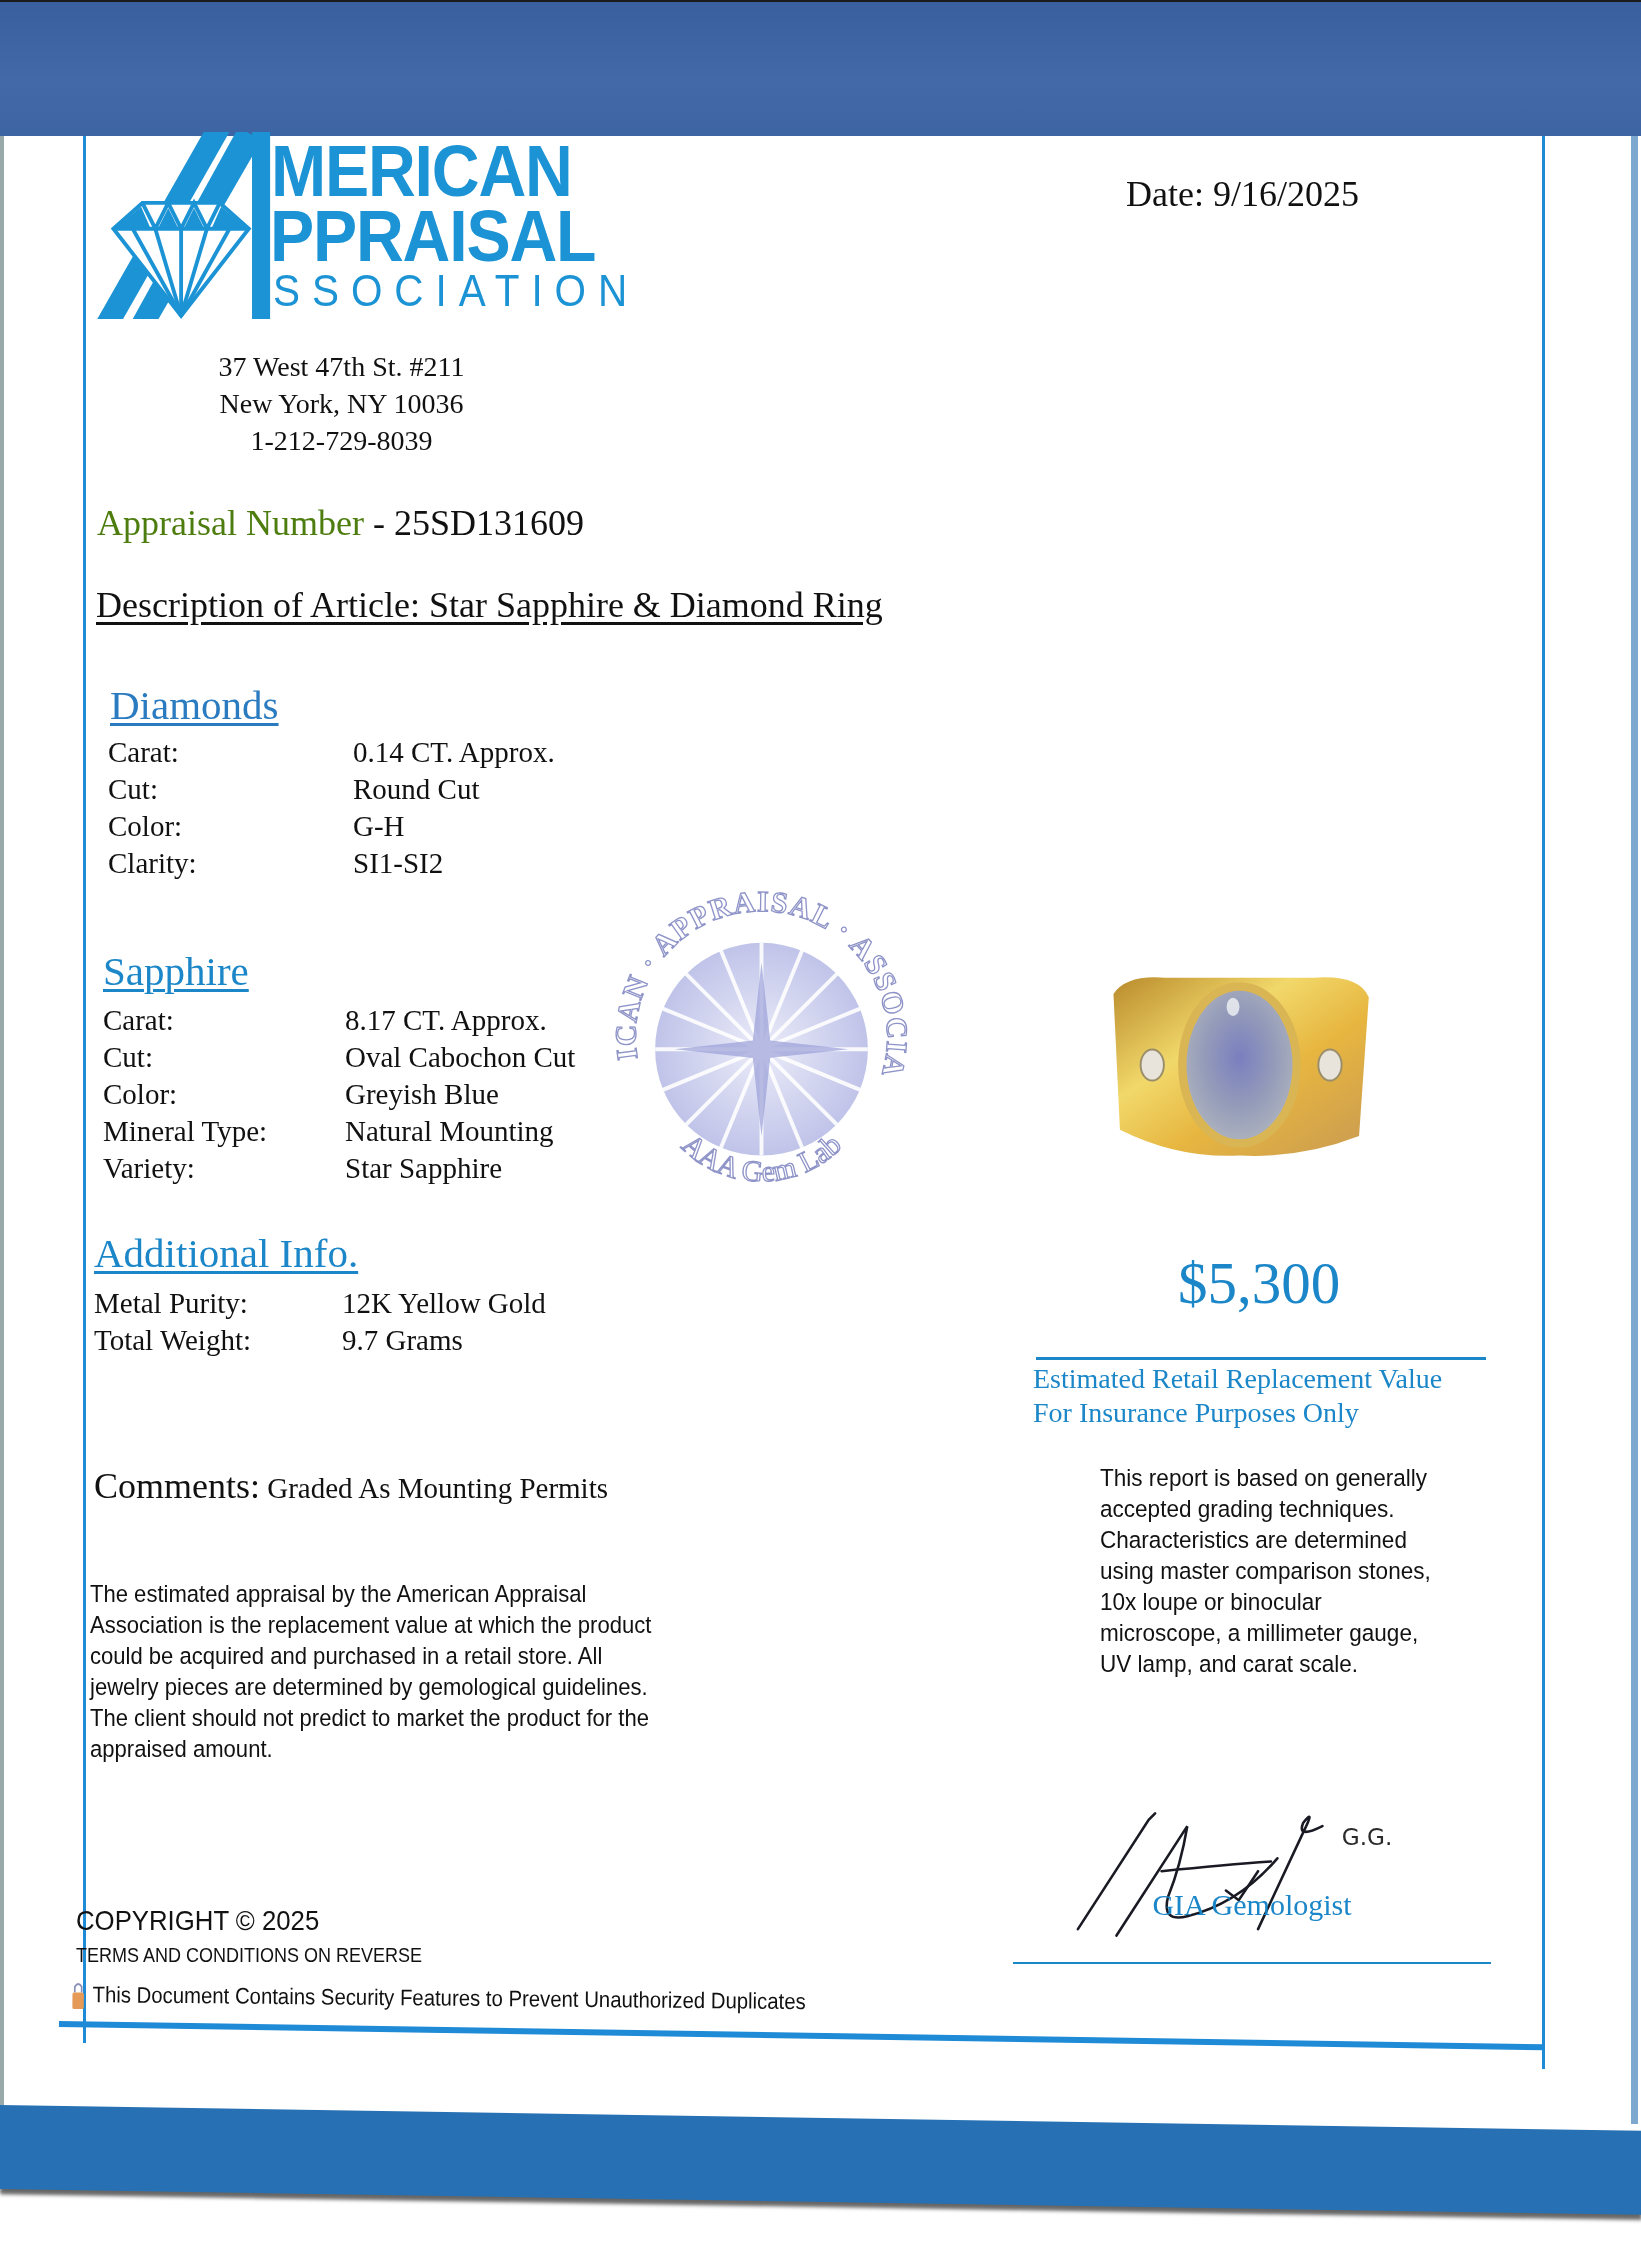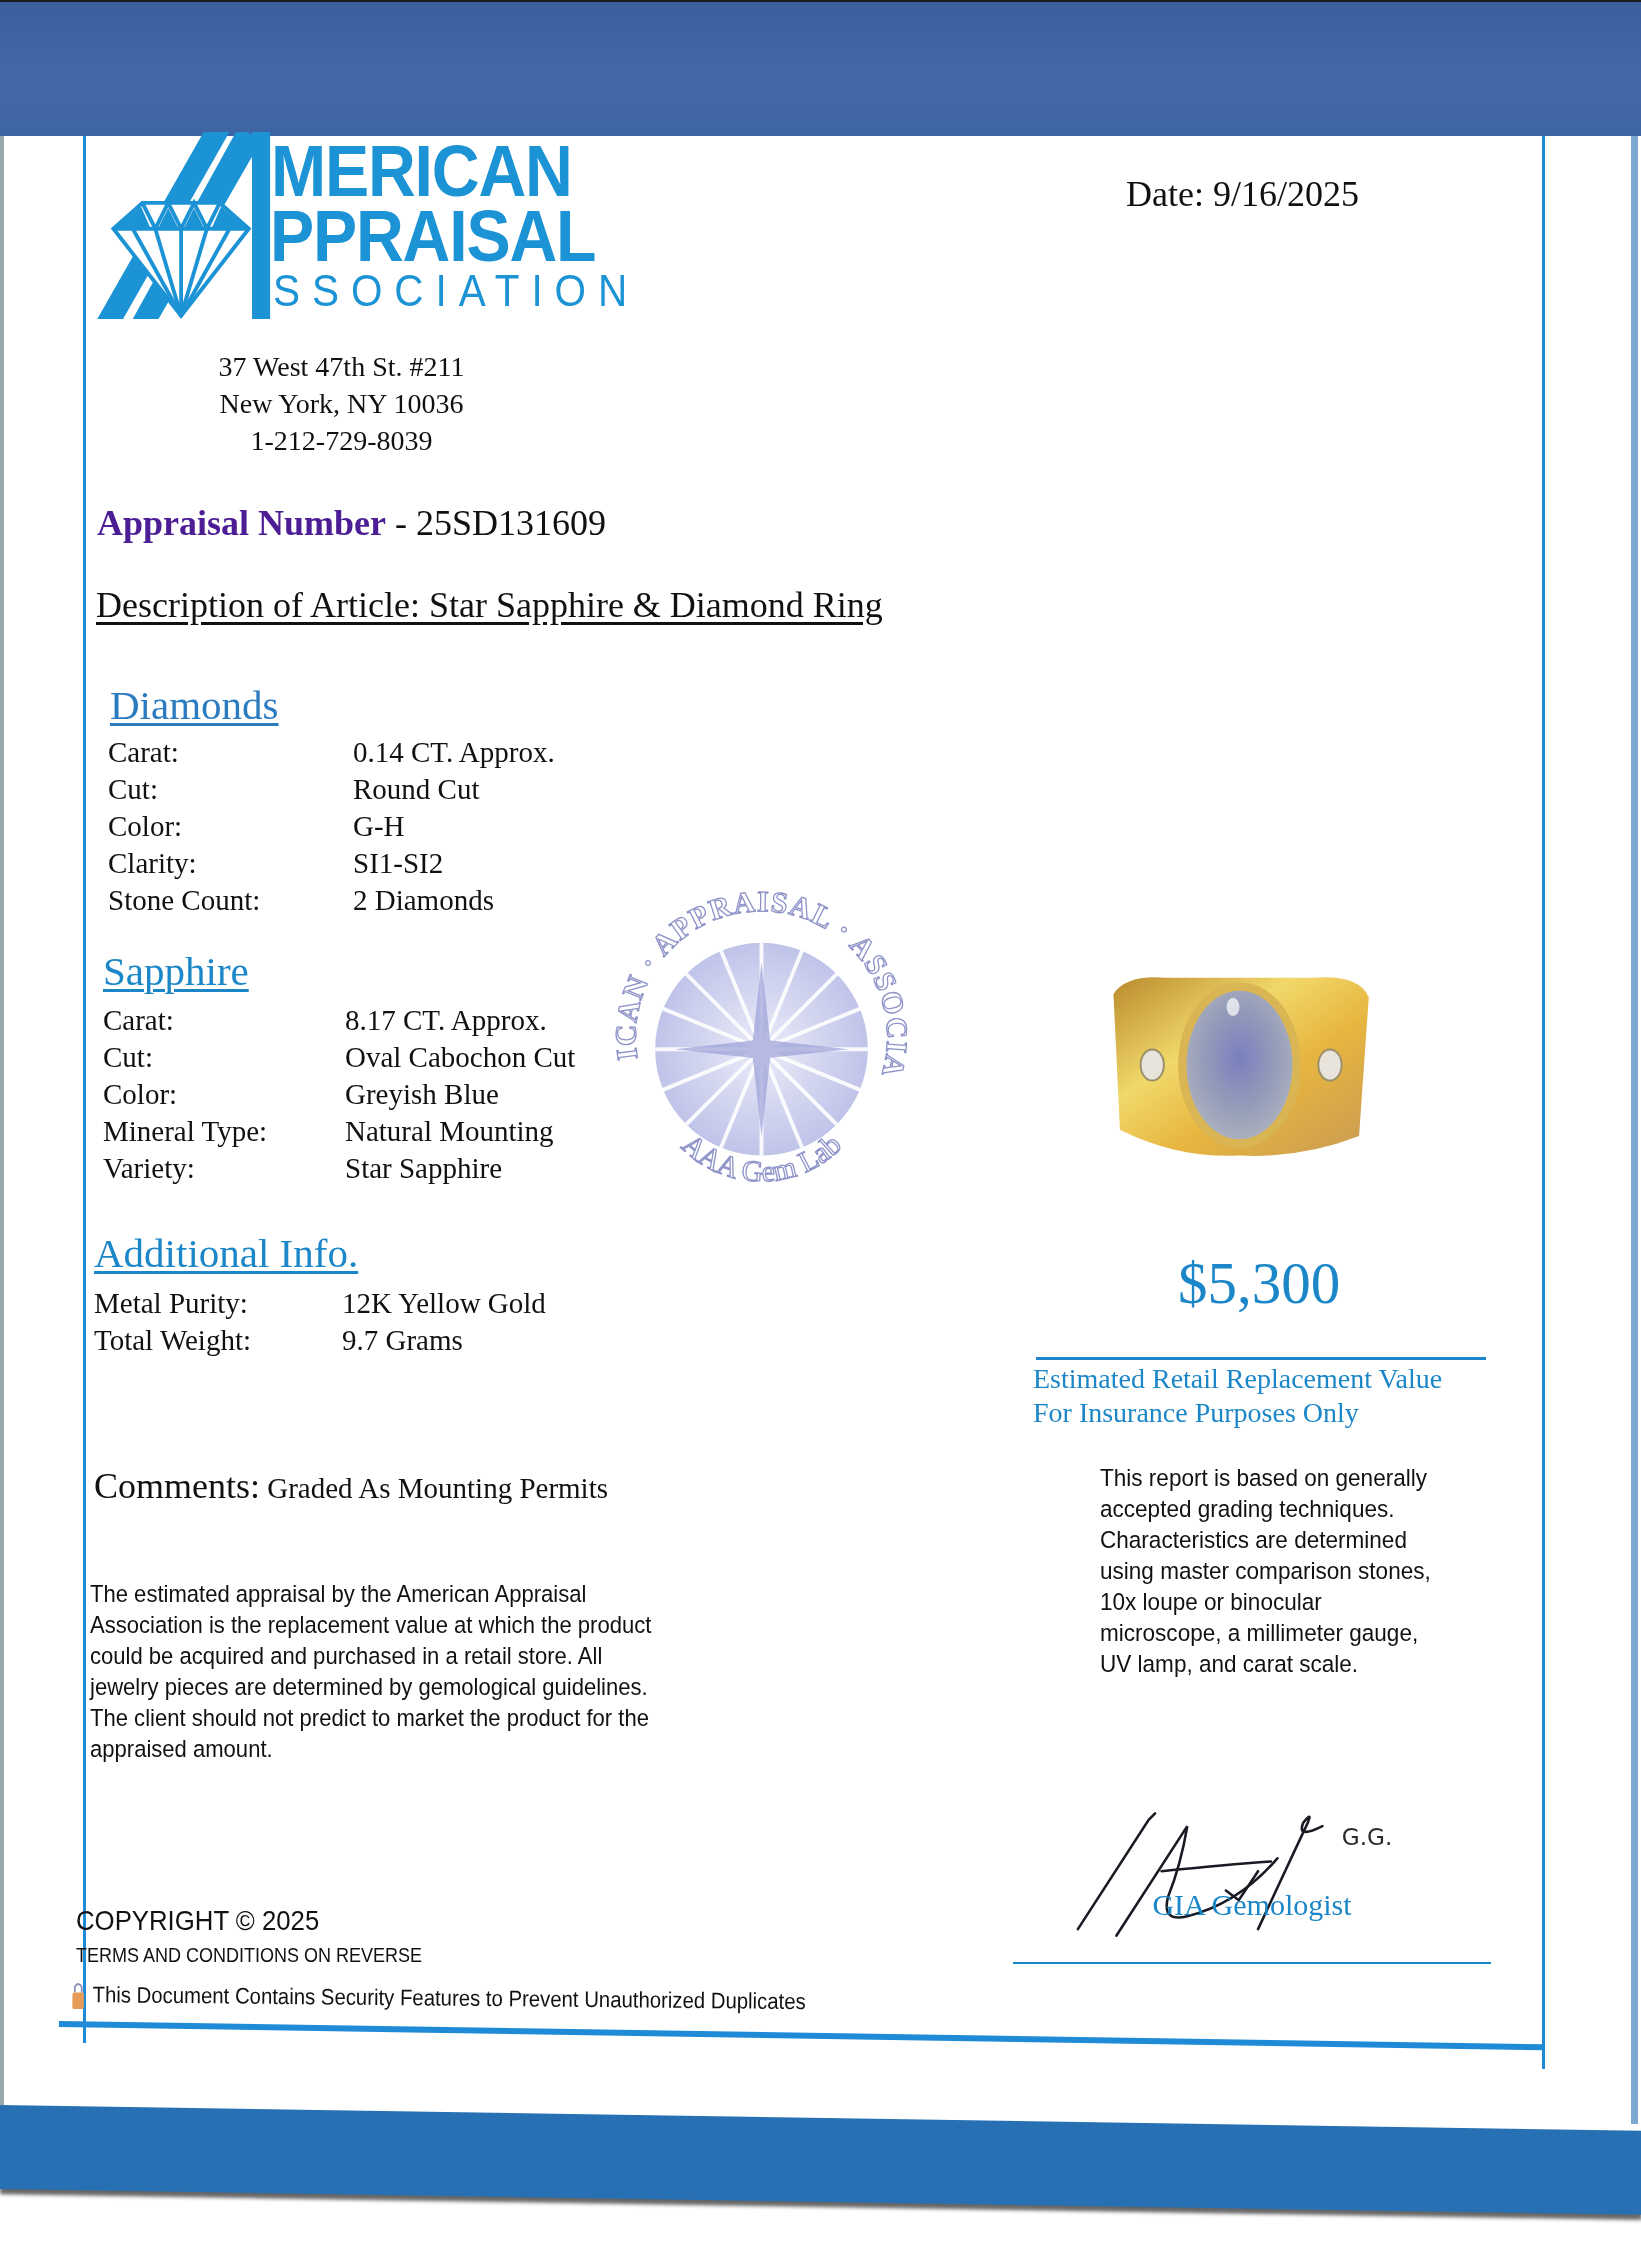--- a/index.html
+++ b/index.html
@@ -27,21 +27,21 @@
   .logo .w2 { left: 173px; top: 72px; font-size: 72px; line-height: 65px; letter-spacing: -1.3px; }
   .logo .w3 { left: 176px; top: 137px; font-size: 44px; line-height: 43px; font-weight: normal; letter-spacing: 13px; }
   .logo svg { position: absolute; left: 0; top: 0; }
 
   .address { position: absolute; left: 148px; top: 348px; width: 387px; text-align: center;
     font-size: 28px; line-height: 37px; }
 
   .date { position: absolute; left: 1126px; top: 173px; font-size: 36px; }
 
   .appraisal-no { position: absolute; left: 97px; top: 502px; font-size: 36px; }
-  .appraisal-no .lbl { color: #4c1d95; font-weight: bold; }
+  .appraisal-no .lbl { color: #4d7c0f; }
   .appraisal-no .val { font-size: 36px; }
 
   .desc { position: absolute; left: 96px; top: 584px; font-size: 36px; text-decoration: underline;
     text-decoration-thickness: 2.6px; text-underline-offset: 5.2px; }
 
   .section-title { position: absolute; font-size: 41px; color: #1b86c8; text-decoration: underline;
     text-decoration-thickness: 2.6px; text-underline-offset: 3.9px; }
   .t-diamonds { left: 110px; top: 681px; color: #2a7bc0; }
   .t-sapphire { left: 103px; top: 947px; }
   .t-additional { left: 94px; top: 1229px; }
@@ -153,24 +153,20 @@
       <span class="k">Cut:</span>
       <span>Round Cut</span>
     </div>
   <div class="row">
       <span class="k">Color:</span>
       <span>G-H</span>
     </div>
   <div class="row">
       <span class="k">Clarity:</span>
       <span>SI1-SI2</span>
-    </div>
-  <div class="row">
-      <span class="k">Stone Count:</span>
-      <span>2 Diamonds</span>
     </div>
 </div>
 
 <div class="section-title t-sapphire">Sapphire</div>
 <div class="rows r-sapphire">
   <div class="row">
       <span class="k">Carat:</span>
       <span>8.17 CT. Approx.</span>
     </div>
   <div class="row">

